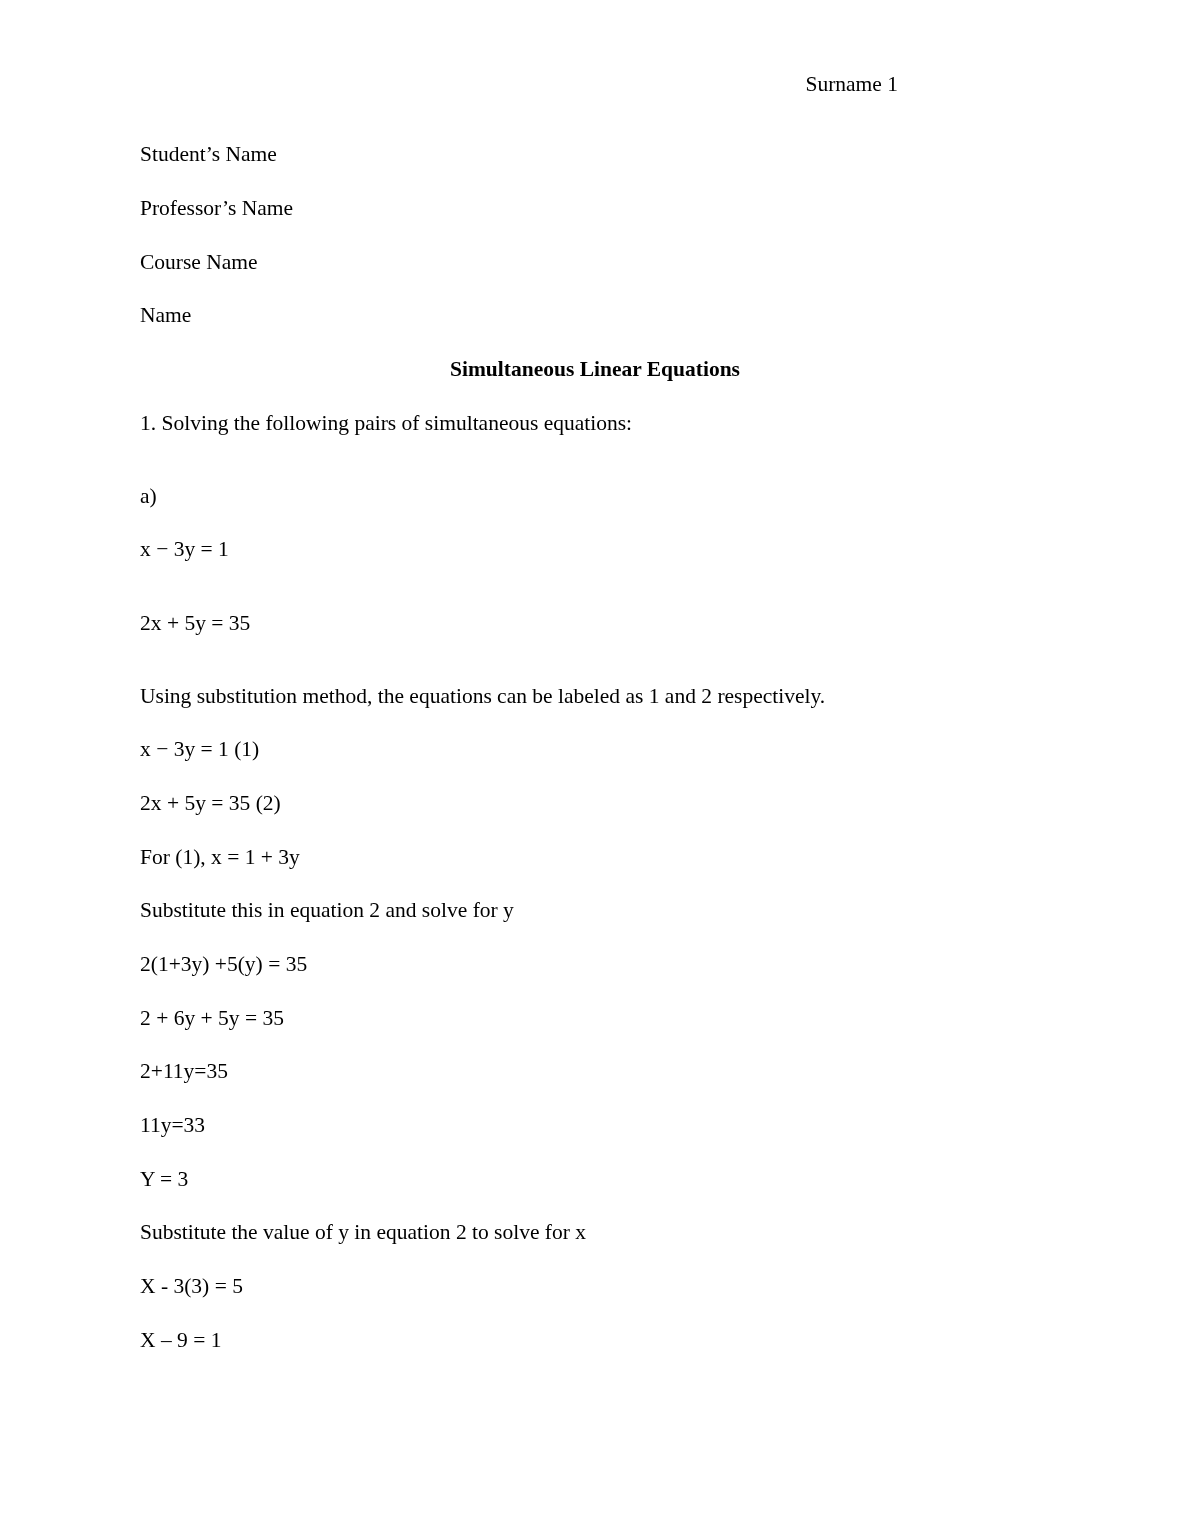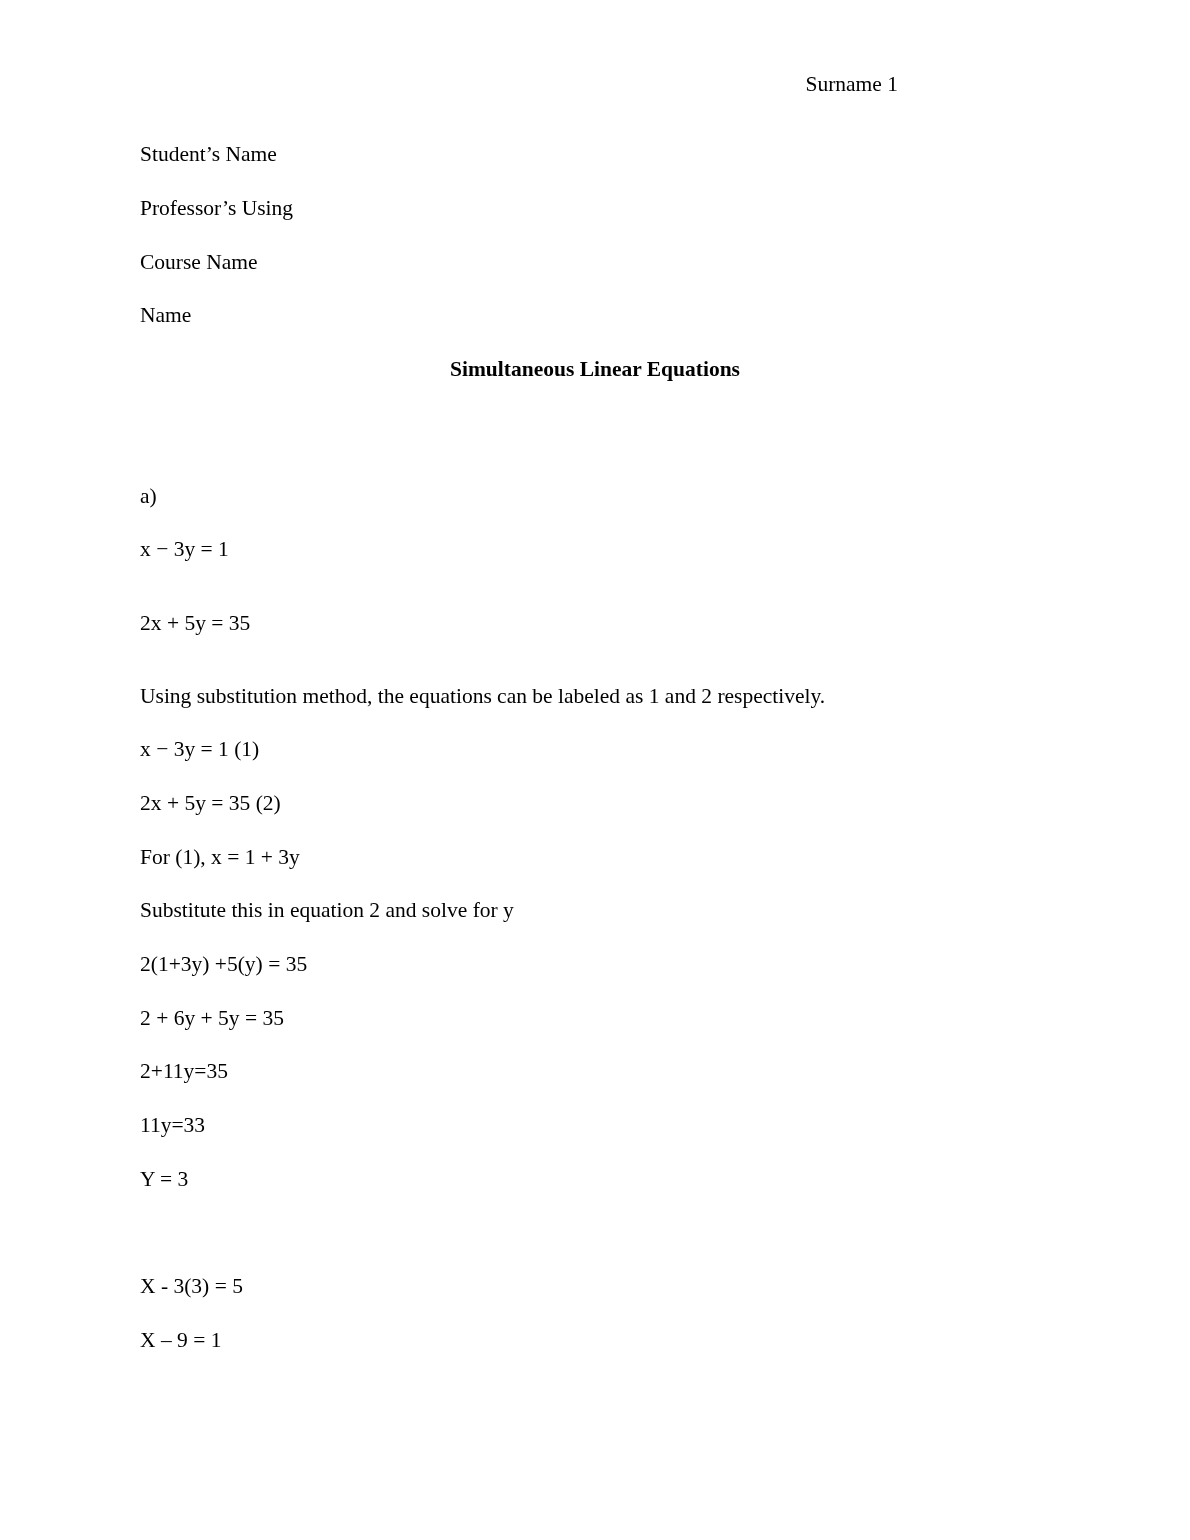--- a/index.html
+++ b/index.html
@@ -47,38 +47,40 @@
     }
   </style>
 </head>
 <body>
 
 <div class="page">
 
   <div class="header-right">Surname 1</div>
 
   <div class="line" style="top:141px;">Student’s Name</div>
-  <div class="line" style="top:195px;">Professor’s Using</div>
+  <div class="line" style="top:195px;">Professor’s Name</div>
   <div class="line" style="top:249px;">Course Name</div>
   <div class="line" style="top:302px;">Name</div>
 
   <div class="title">Simultaneous Linear Equations</div>
 
+  <div class="line" style="top:410px;">1. Solving the following pairs of simultaneous equations:</div>
   <div class="line" style="top:483px;">a)</div>
   <div class="line" style="top:536px;">x − 3y = 1</div>
   <div class="line" style="top:610px;">2x + 5y = 35</div>
 
   <div class="line" style="top:683px;">Using substitution method, the equations can be labeled as 1 and 2 respectively.</div>
   <div class="line" style="top:736px;text-align:center;">x − 3y = 1 (1)</div>
   <div class="line" style="top:790px;">2x + 5y = 35 (2)</div>
   <div class="line" style="top:844px;">For (1), x = 1 + 3y</div>
   <div class="line" style="top:897px;">Substitute this in equation 2 and solve for y</div>
 
   <div class="line" style="top:951px;text-align:center;">2(1+3y) +5(y) = 35</div>
   <div class="line" style="top:1005px;">2 + 6y + 5y = 35</div>
   <div class="line" style="top:1058px;">2+11y=35</div>
   <div class="line" style="top:1112px;">11y=33</div>
   <div class="line" style="top:1166px;">Y = 3</div>
 
+  <div class="line" style="top:1219px;">Substitute the value of y in equation 2 to solve for x</div>
   <div class="line" style="top:1273px;">X - 3(3) = 5</div>
   <div class="line" style="top:1327px;">X – 9 = 1</div>
 
 </div>
 
 </body></html>

